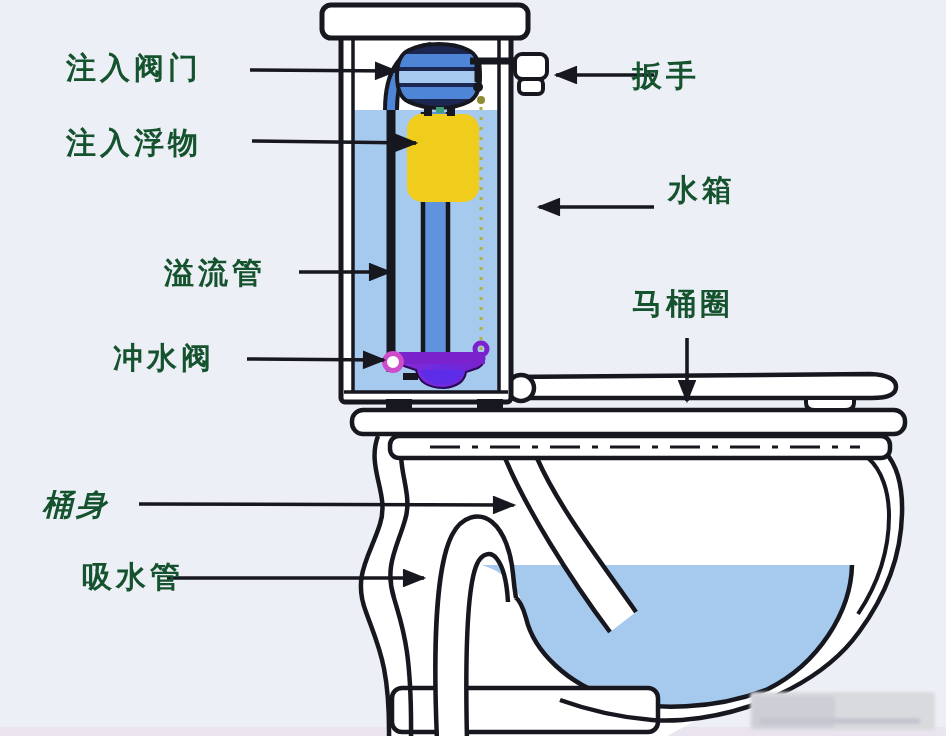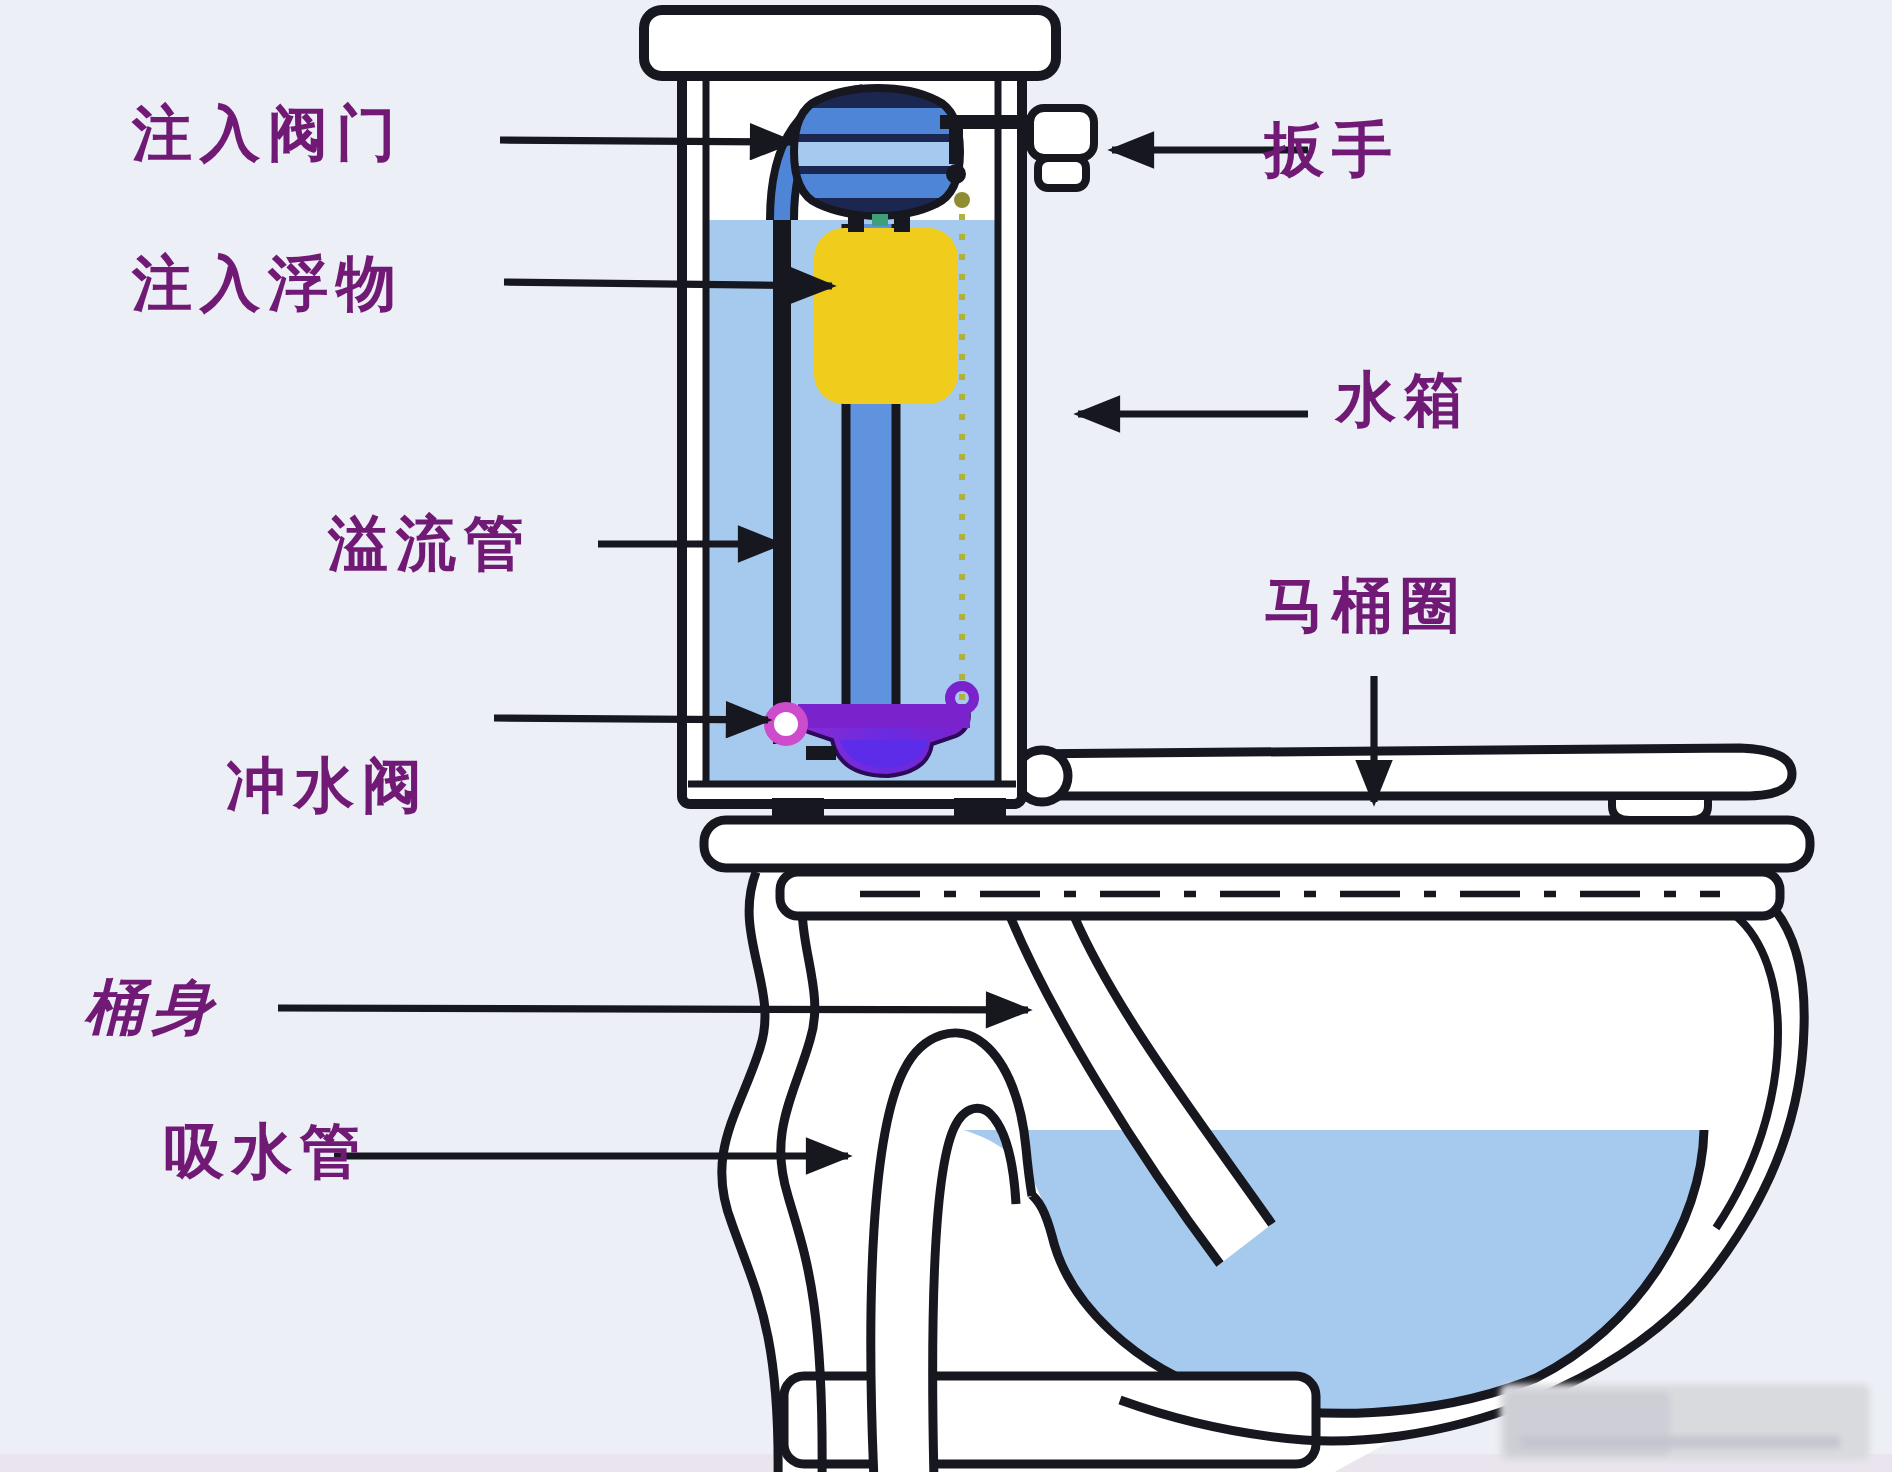--- a/index.html
+++ b/index.html
@@ -8,21 +8,21 @@
     width:946px;height:736px;
     background:var(--bg,#edeff6);
     overflow:hidden;
     font-family:"Liberation Sans","DejaVu Sans",sans-serif;
   }
   .stage svg{position:absolute;left:0;top:0;}
   .lbl{
     position:absolute;
     font-size:30px;
     font-weight:700;
-    color:#701a75;
+    color:#14532d;
     letter-spacing:4px;
     white-space:nowrap;
     line-height:1.1;
   }
   .line{stroke:var(--line,#17171f);fill:none;}
   .white{fill:#ffffff;}
 </style>
 </head>
 <body>
 
@@ -170,21 +170,21 @@
         <line x1="687" y1="338" x2="687" y2="401" stroke="var(--line,#17171f)" stroke-width="3.6" marker-end="url(#ah)"></line>
         <line x1="139" y1="504" x2="514" y2="505" stroke="var(--line,#17171f)" stroke-width="3.6" marker-end="url(#ah)"></line>
         <line x1="167" y1="578" x2="424" y2="578" stroke="var(--line,#17171f)" stroke-width="3.6" marker-end="url(#ah)"></line>
       </g>
   </svg>
 
   <div id="label-layer">
       <div class="lbl" style="left: 66px; top: 51px;">注入阀门</div>
       <div class="lbl" style="left: 66px; top: 126px;">注入浮物</div>
       <div class="lbl" style="left: 164px; top: 256px;">溢流管</div>
-      <div class="lbl" style="left: 113px; top: 341px; margin-top: 36px;">冲水阀</div>
+      <div class="lbl" style="left: 113px; top: 341px;">冲水阀</div>
       <div class="lbl" style="left: 632px; top: 59px;">扳手</div>
-      <div class="lbl" style="left: 668px; top: 184px;">水箱</div>
+      <div class="lbl" style="left: 668px; top: 173px;">水箱</div>
       <div class="lbl" style="left: 632px; top: 290px; font-family: Liberation Mono, monospace;">马桶圈</div>
       <div class="lbl" style="left: 42px; top: 488px; font-style: italic;">桶身</div>
       <div class="lbl" style="left: 34px; top: 560px; margin-left: 48px;">吸水管</div>
     </div>
 
 </div>
 
 </body></html>

